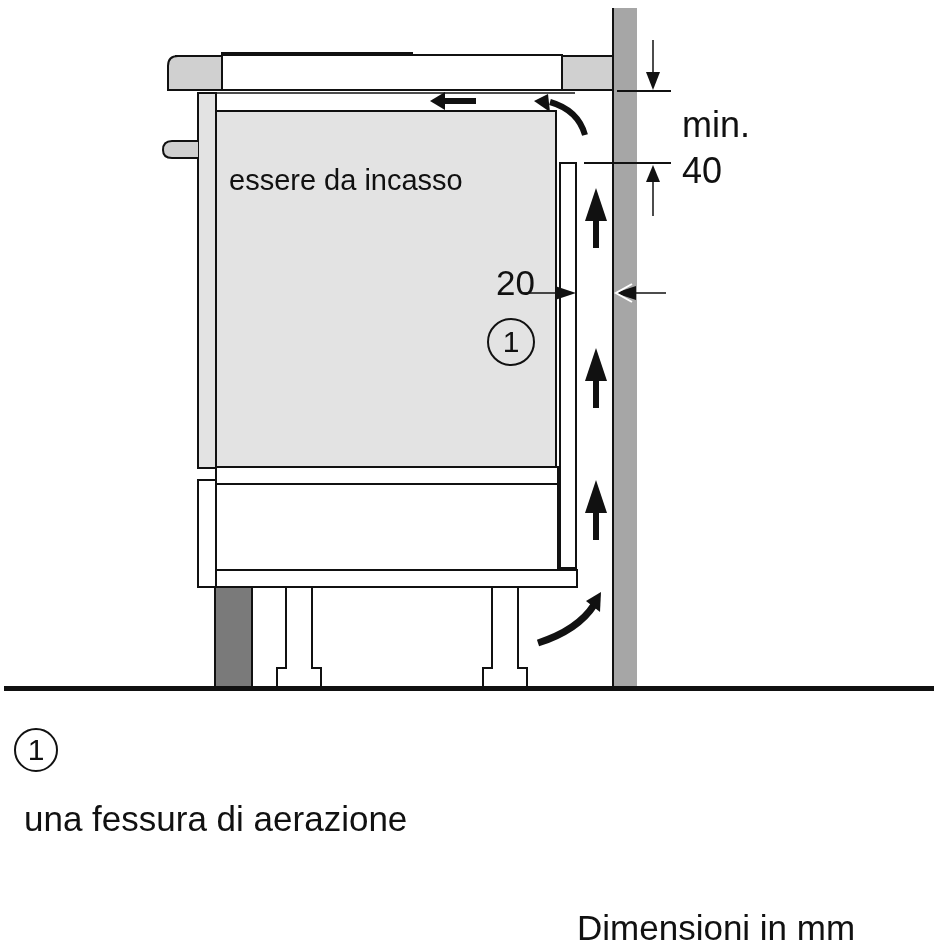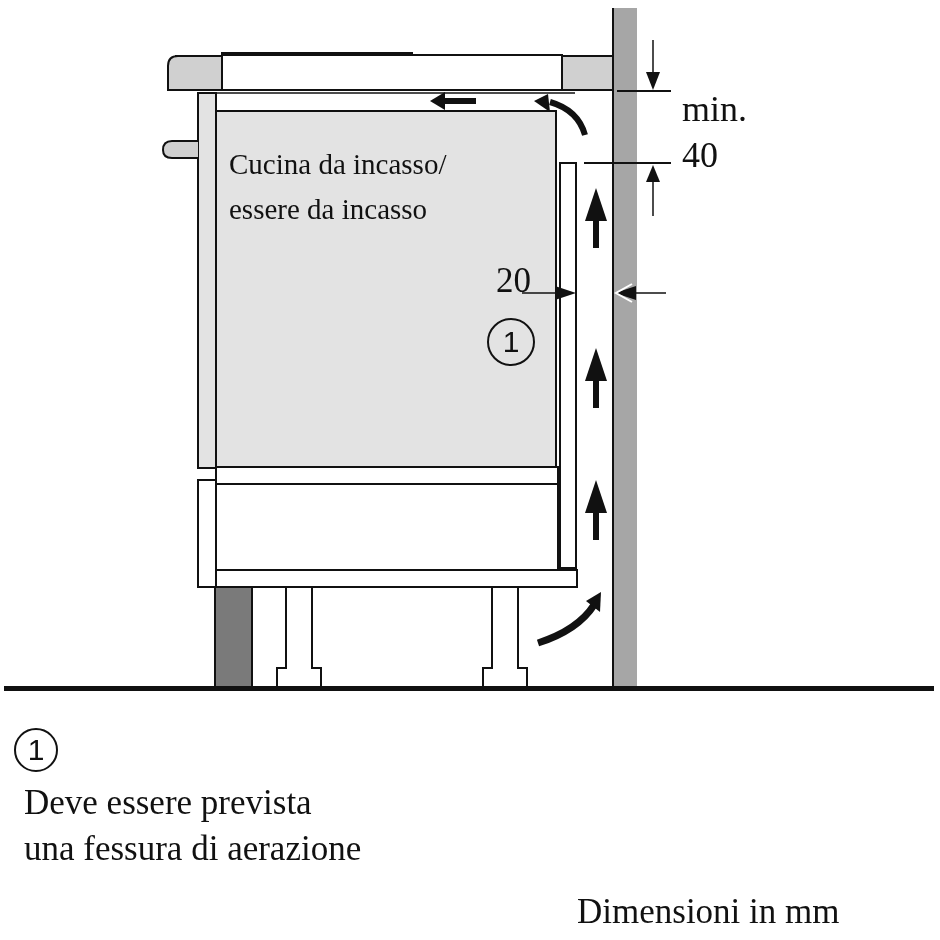--- a/index.html
+++ b/index.html
@@ -1,21 +1,21 @@
 <!DOCTYPE html>
 <html><head>
 <meta charset="utf-8">
 <style>
   html, body { margin:0; padding:0; background:#fff; }
   body { width:940px; height:940px; position:relative; overflow:hidden; font-family:"Liberation Sans", sans-serif; color:#111; }
   svg { position:absolute; left:0; top:0; }
-  .lbl { position:absolute; font-family:Liberation Serif, serif; color:#111; white-space:nowrap; line-height:1; }
+  .lbl { position:absolute; font-family:Liberation Sans, sans-serif; color:#111; white-space:nowrap; line-height:1;margin-top:16px; }
   .appl-label { left:229px; top:142px; font-size:29px; line-height:45px; }
   .min-label { left:682px; top:86px; font-size:36px; line-height:46px; }
-  .gap-label { left:496px; top:263px; font-size:35px;text-align:right; }
+  .gap-label { left:496px; top:249px; font-size:35px;text-align:right; }
   .circ { position:absolute; border:2px solid #111; border-radius:50%; display:flex; align-items:center; justify-content:center; font-size:30px; box-sizing:border-box; }
   .circ-diagram { left:487px; top:318px; width:48px; height:48px; }
   .circ-legend { left:14px; top:728px; width:44px; height:44px; }
   .legend-text { left:24px; top:780px; font-size:35px; line-height:46px; }
   .units { left:577px; top:894px; font-size:35px; }
 </style>
 </head>
 <body>
 
 <svg width="940" height="940" viewBox="0 0 940 940">
@@ -91,37 +91,35 @@
   <g stroke="#111" fill="#111">
     <line x1="522" y1="293" x2="560" y2="293" stroke-width="1.5"></line>
     <polygon points="555,286 555,300 576,293" stroke="none"></polygon>
     <line x1="630" y1="293" x2="666" y2="293" stroke-width="1.5"></line>
     <polygon points="636,286 636,300 615,293" stroke="none"></polygon>
     <polyline points="632,284 616,293 632,302" fill="none" stroke="#fff" stroke-width="2"></polyline>
   </g>
 </svg>
 
 <div class="lbl appl-label">
-  <div>Cucina da incasso/</div>
   <div>essere da incasso</div>
 </div>
 
 <div class="lbl min-label">
   <div>min.</div>
   <div>40</div>
 </div>
 
 <div class="lbl gap-label">20</div>
 
 <div class="circ circ-diagram">
   <span>1</span>
 </div>
 
 <div class="circ circ-legend">
   <span>1</span>
 </div>
 
 <div class="lbl legend-text">
-  <div>Deve essere prevista</div>
   <div>una fessura di aerazione</div>
 </div>
 
 <div class="lbl units">Dimensioni in mm</div>
 
 </body></html>

